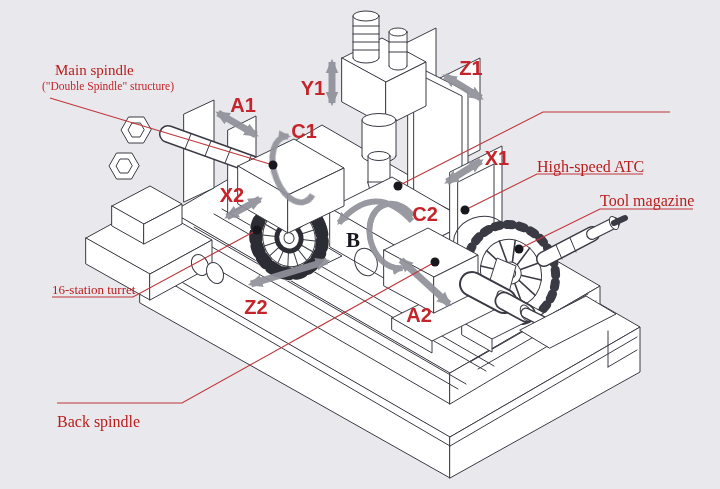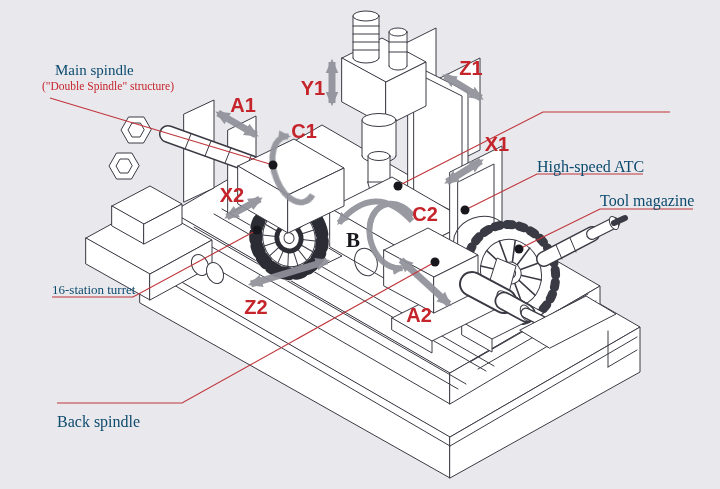--- a/index.html
+++ b/index.html
@@ -14,21 +14,21 @@
     font-family:"Liberation Sans", sans-serif;
     font-weight:bold; font-size:20px; color:#c5242b;
     white-space:nowrap; line-height:1;text-align:center;
   }
   .axis-label--b {
     font-family:"Liberation Serif", serif;
     font-weight:600; font-size:21px; color:#17171d;
   }
   .callout {
     position:absolute; white-space:nowrap; line-height:1.1;
-    color:#0c4a6e; font-family:"Liberation Serif", serif;
+    color:#b91c1c; font-family:"Liberation Serif", serif;
   }
   .callout--main      { font-size:15px; }
   .callout--sub       { font-size:11.5px; color:#c5242b; }
   .callout--toolsp    { font-size:15px; }
   .callout--atc       { font-size:16px; }
   .callout--magazine  { font-size:16px; }
   .callout--turret    { font-size:13px; }
   .callout--backsp    { font-size:16px; }
 </style>
 </head>
@@ -231,21 +231,21 @@
     <circle cx="519" cy="249" r="4.5"></circle>
     <circle cx="257" cy="230" r="4.5"></circle>
     <circle cx="435" cy="262" r="4.5"></circle>
   </g>
 </svg>
 
 <div class="axis-label" style="left:243px; top:105px;">A1</div>
 <div class="axis-label" style="left:313px; top:88px;">Y1</div>
 <div class="axis-label" style="left:471px; top:68px;">Z1</div>
 <div class="axis-label" style="left:304px; top:131px;">C1</div>
-<div class="axis-label" style="left:497px; top:144px;">X1</div>
+<div class="axis-label" style="left:497px; top:158px;">X1</div>
 <div class="axis-label" style="left:425px; top:214px;">C2</div>
 <div class="axis-label" style="left:232px; top:195px;">X2</div>
 <div class="axis-label" style="left:256px; top:307px;">Z2</div>
 <div class="axis-label" style="left:419px; top:315px;">A2</div>
 <div class="axis-label axis-label--b" style="left:353px; top:240px;">B</div>
 
 <div class="callout callout--main" style="left:55px; top:62px;">Main spindle</div>
 <div class="callout callout--sub" style="left:42px; top:80px;">("Double Spindle" structure)</div>
 <div class="callout callout--magazine" style="left:600px; top:192px;">Tool magazine</div>
 <div class="callout callout--atc" style="left:537px; top:158px;">High-speed ATC</div>

